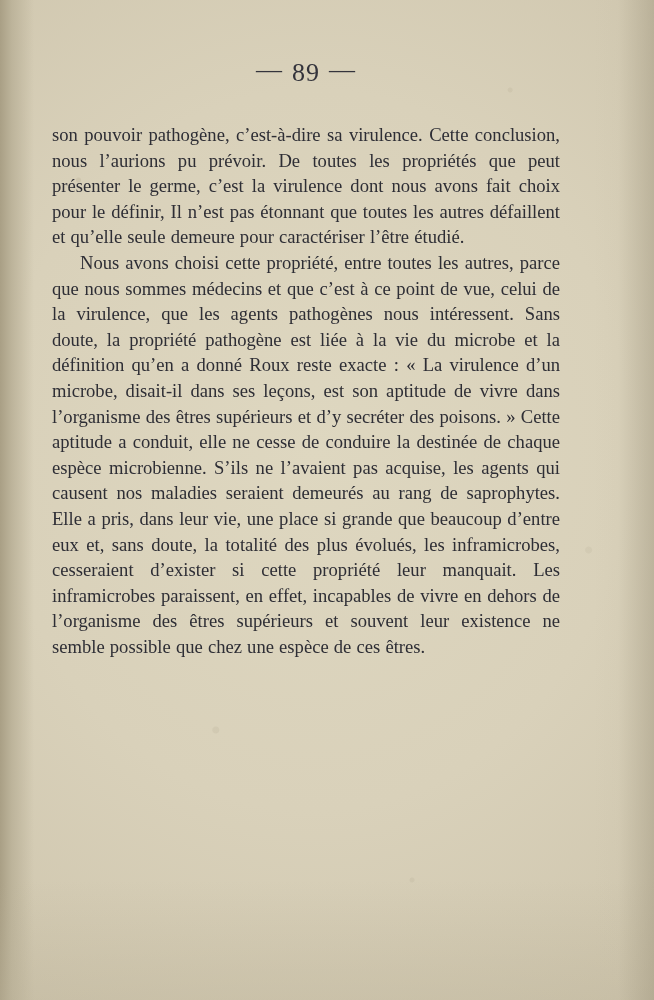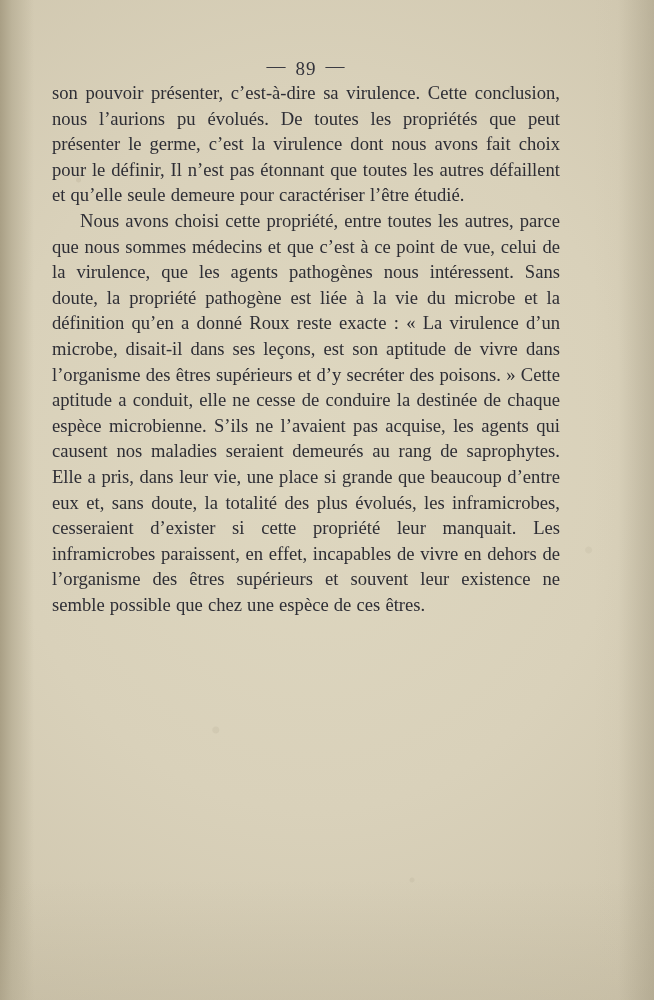--- a/index.html
+++ b/index.html
@@ -59,22 +59,23 @@
   }
   #content {
     position: absolute;
     left: 52px;
     top: 58px;
     width: 508px;
     color: #2b2b31;
   }
   .folio {
     text-align: center;
-    font-size: 19px;
+    font-size: 26px;
     letter-spacing: 1px;
+    margin-bottom: 34px;
     color: #34343c;
   }
   .folio .dash {
     display: inline-block;
     margin: 0 9px;
     position: relative;
     top: -3px;
   }
   p {
     margin: 0;
@@ -111,20 +112,20 @@
 
 <div id="page">
   <div class="paper-grain"></div>
 
   <div id="content">
     <div class="folio">
       <span class="dash">—</span><span>89</span><span class="dash">—</span>
     </div>
 
     <div id="paragraphs">
-        <p><span>son pouvoir présenter, c’est-à-dire sa </span><span class="ital">virulence.</span><span> Cette conclusion, nous l’aurions pu évolués. De toutes les propriétés que peut présenter le germe, c’est la virulence dont nous avons fait choix pour le définir, Il n’est pas étonnant que toutes les autres défaillent et qu’elle seule demeure pour caractériser l’être étudié.</span></p>
+        <p><span>son pouvoir pathogène, c’est-à-dire sa </span><span class="ital">virulence.</span><span> Cette conclusion, nous l’aurions pu prévoir. De toutes les propriétés que peut présenter le germe, c’est la virulence dont nous avons fait choix pour le définir, Il n’est pas étonnant que toutes les autres défaillent et qu’elle seule demeure pour caractériser l’être étudié.</span></p>
         <p class="indent"><span>Nous avons choisi cette propriété, entre toutes les autres, parce que nous sommes médecins et que c’est à ce point de vue, celui de la virulence, que les agents pathogènes nous intéressent. Sans doute, la propriété pathogène est liée à la vie du microbe et la définition qu’en a donné Roux reste exacte : « La virulence d’un microbe, disait-il dans ses leçons, est son aptitude de vivre dans l’organisme des êtres supérieurs et d’y secréter des poisons. » Cette aptitude a conduit, elle ne cesse de conduire la destinée de chaque espèce microbienne. S’ils ne l’avaient pas acquise, les agents qui causent nos maladies seraient demeurés au rang de saprophytes. Elle a pris, dans leur vie, une place si grande que beaucoup d’entre eux et, sans doute, la totalité des plus évolués, les inframicrobes, cesseraient d’exister si cette propriété leur manquait. Les inframicrobes paraissent, en effet, incapables de vivre en dehors de l’organisme des êtres supérieurs et souvent leur existence ne semble possible que chez une espèce de ces êtres.</span></p>
       </div>
   </div>
 
 
   <div class="bottom-fade"></div>
 </div>
 
 </body></html>

